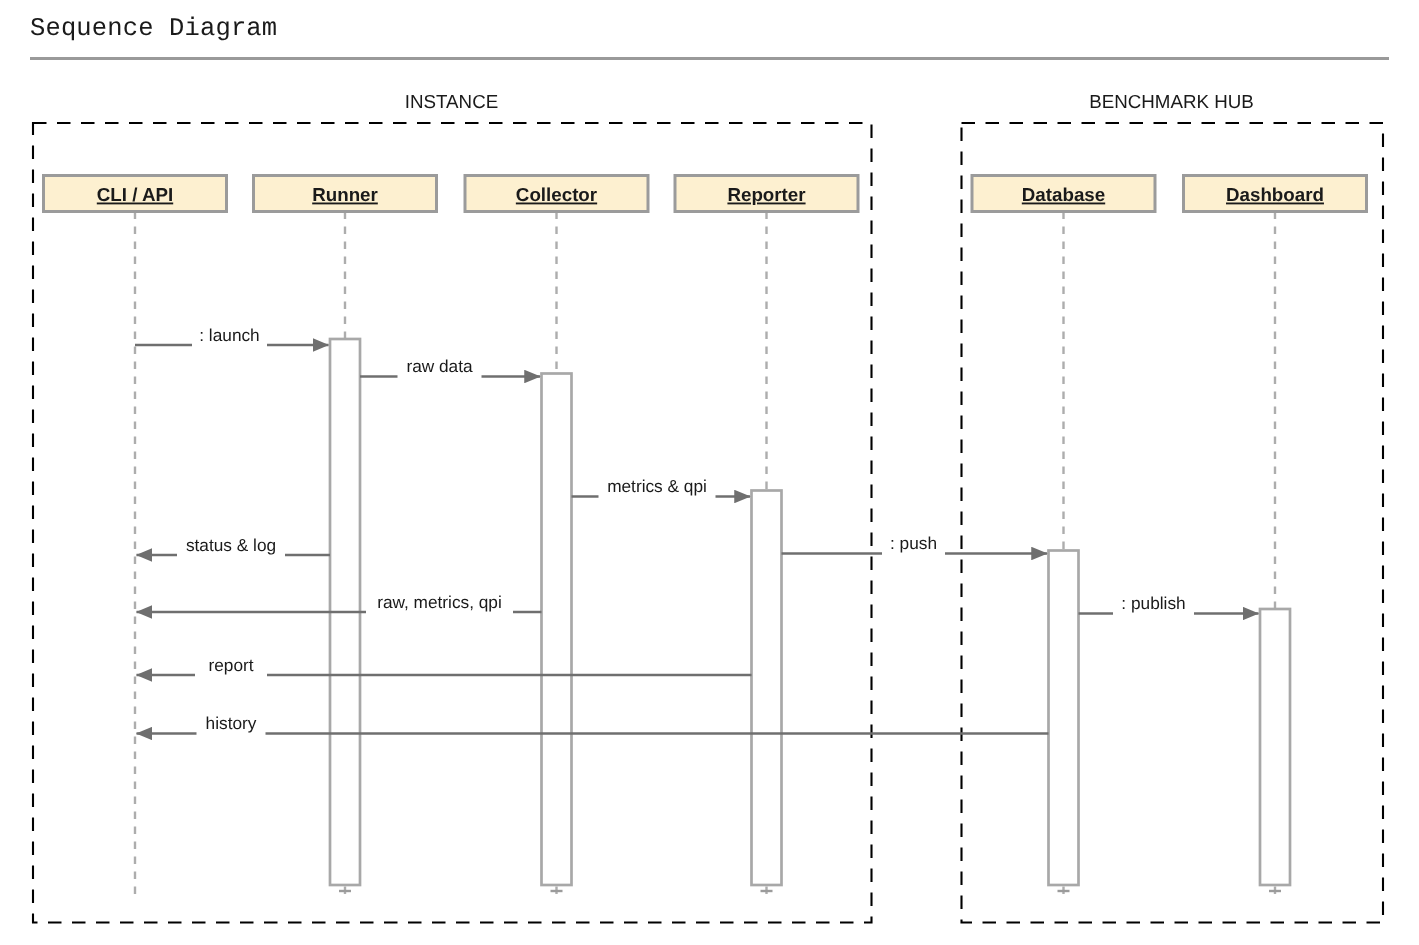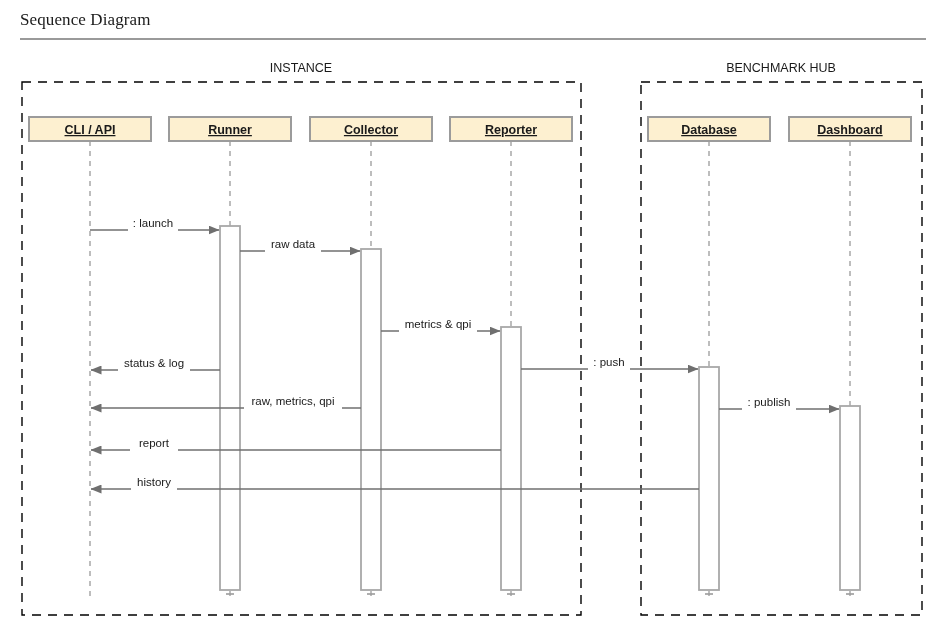--- a/index.html
+++ b/index.html
@@ -19,21 +19,21 @@
     width: 946px;
     height: 630px;
     background: #ffffff;
   }
   .page-title {
     position: absolute;
     left: 20px;
     top: 10px;
     font-size: 17px;
     color: #1a1a1a;
-    font-family: Liberation Serif, serif;
+    font-family: Liberation Mono, monospace;
     letter-spacing: 0.1px;
     white-space: nowrap;
   }
   .title-rule {
     position: absolute;
     left: 20px;
     top: 38px;
     width: 906px;
     height: 2px;
     background: #9a9a9a;

